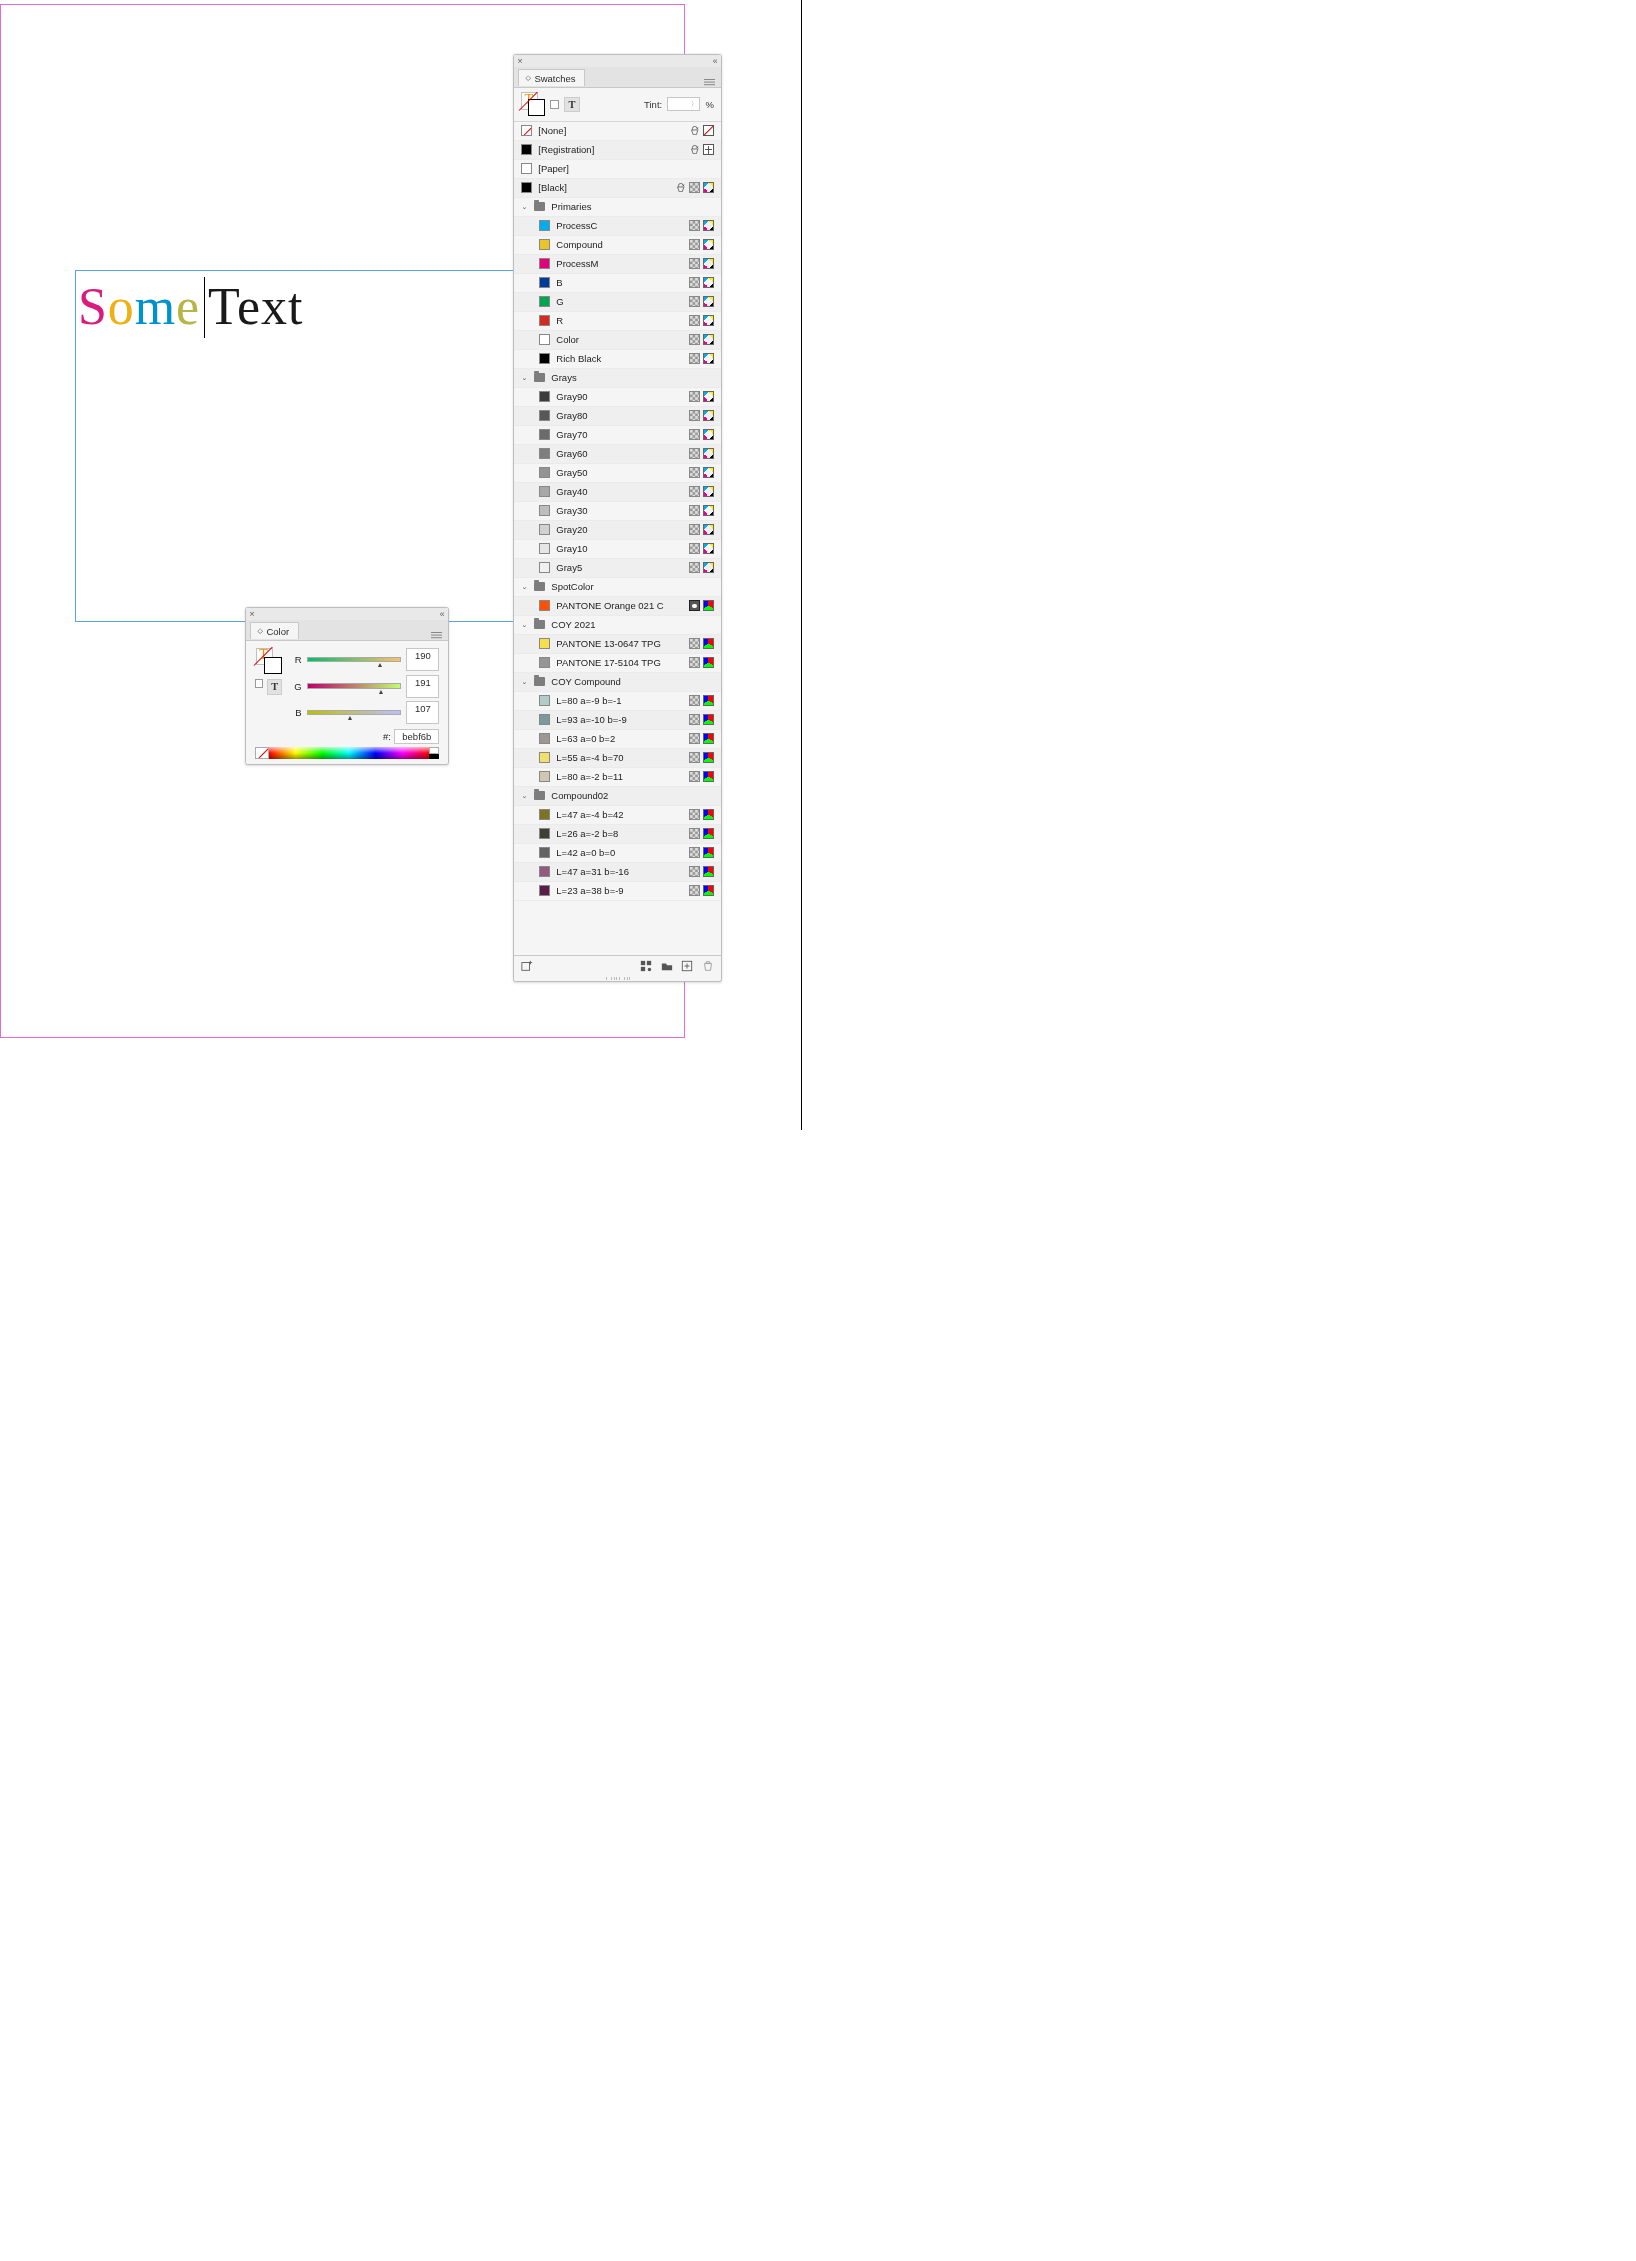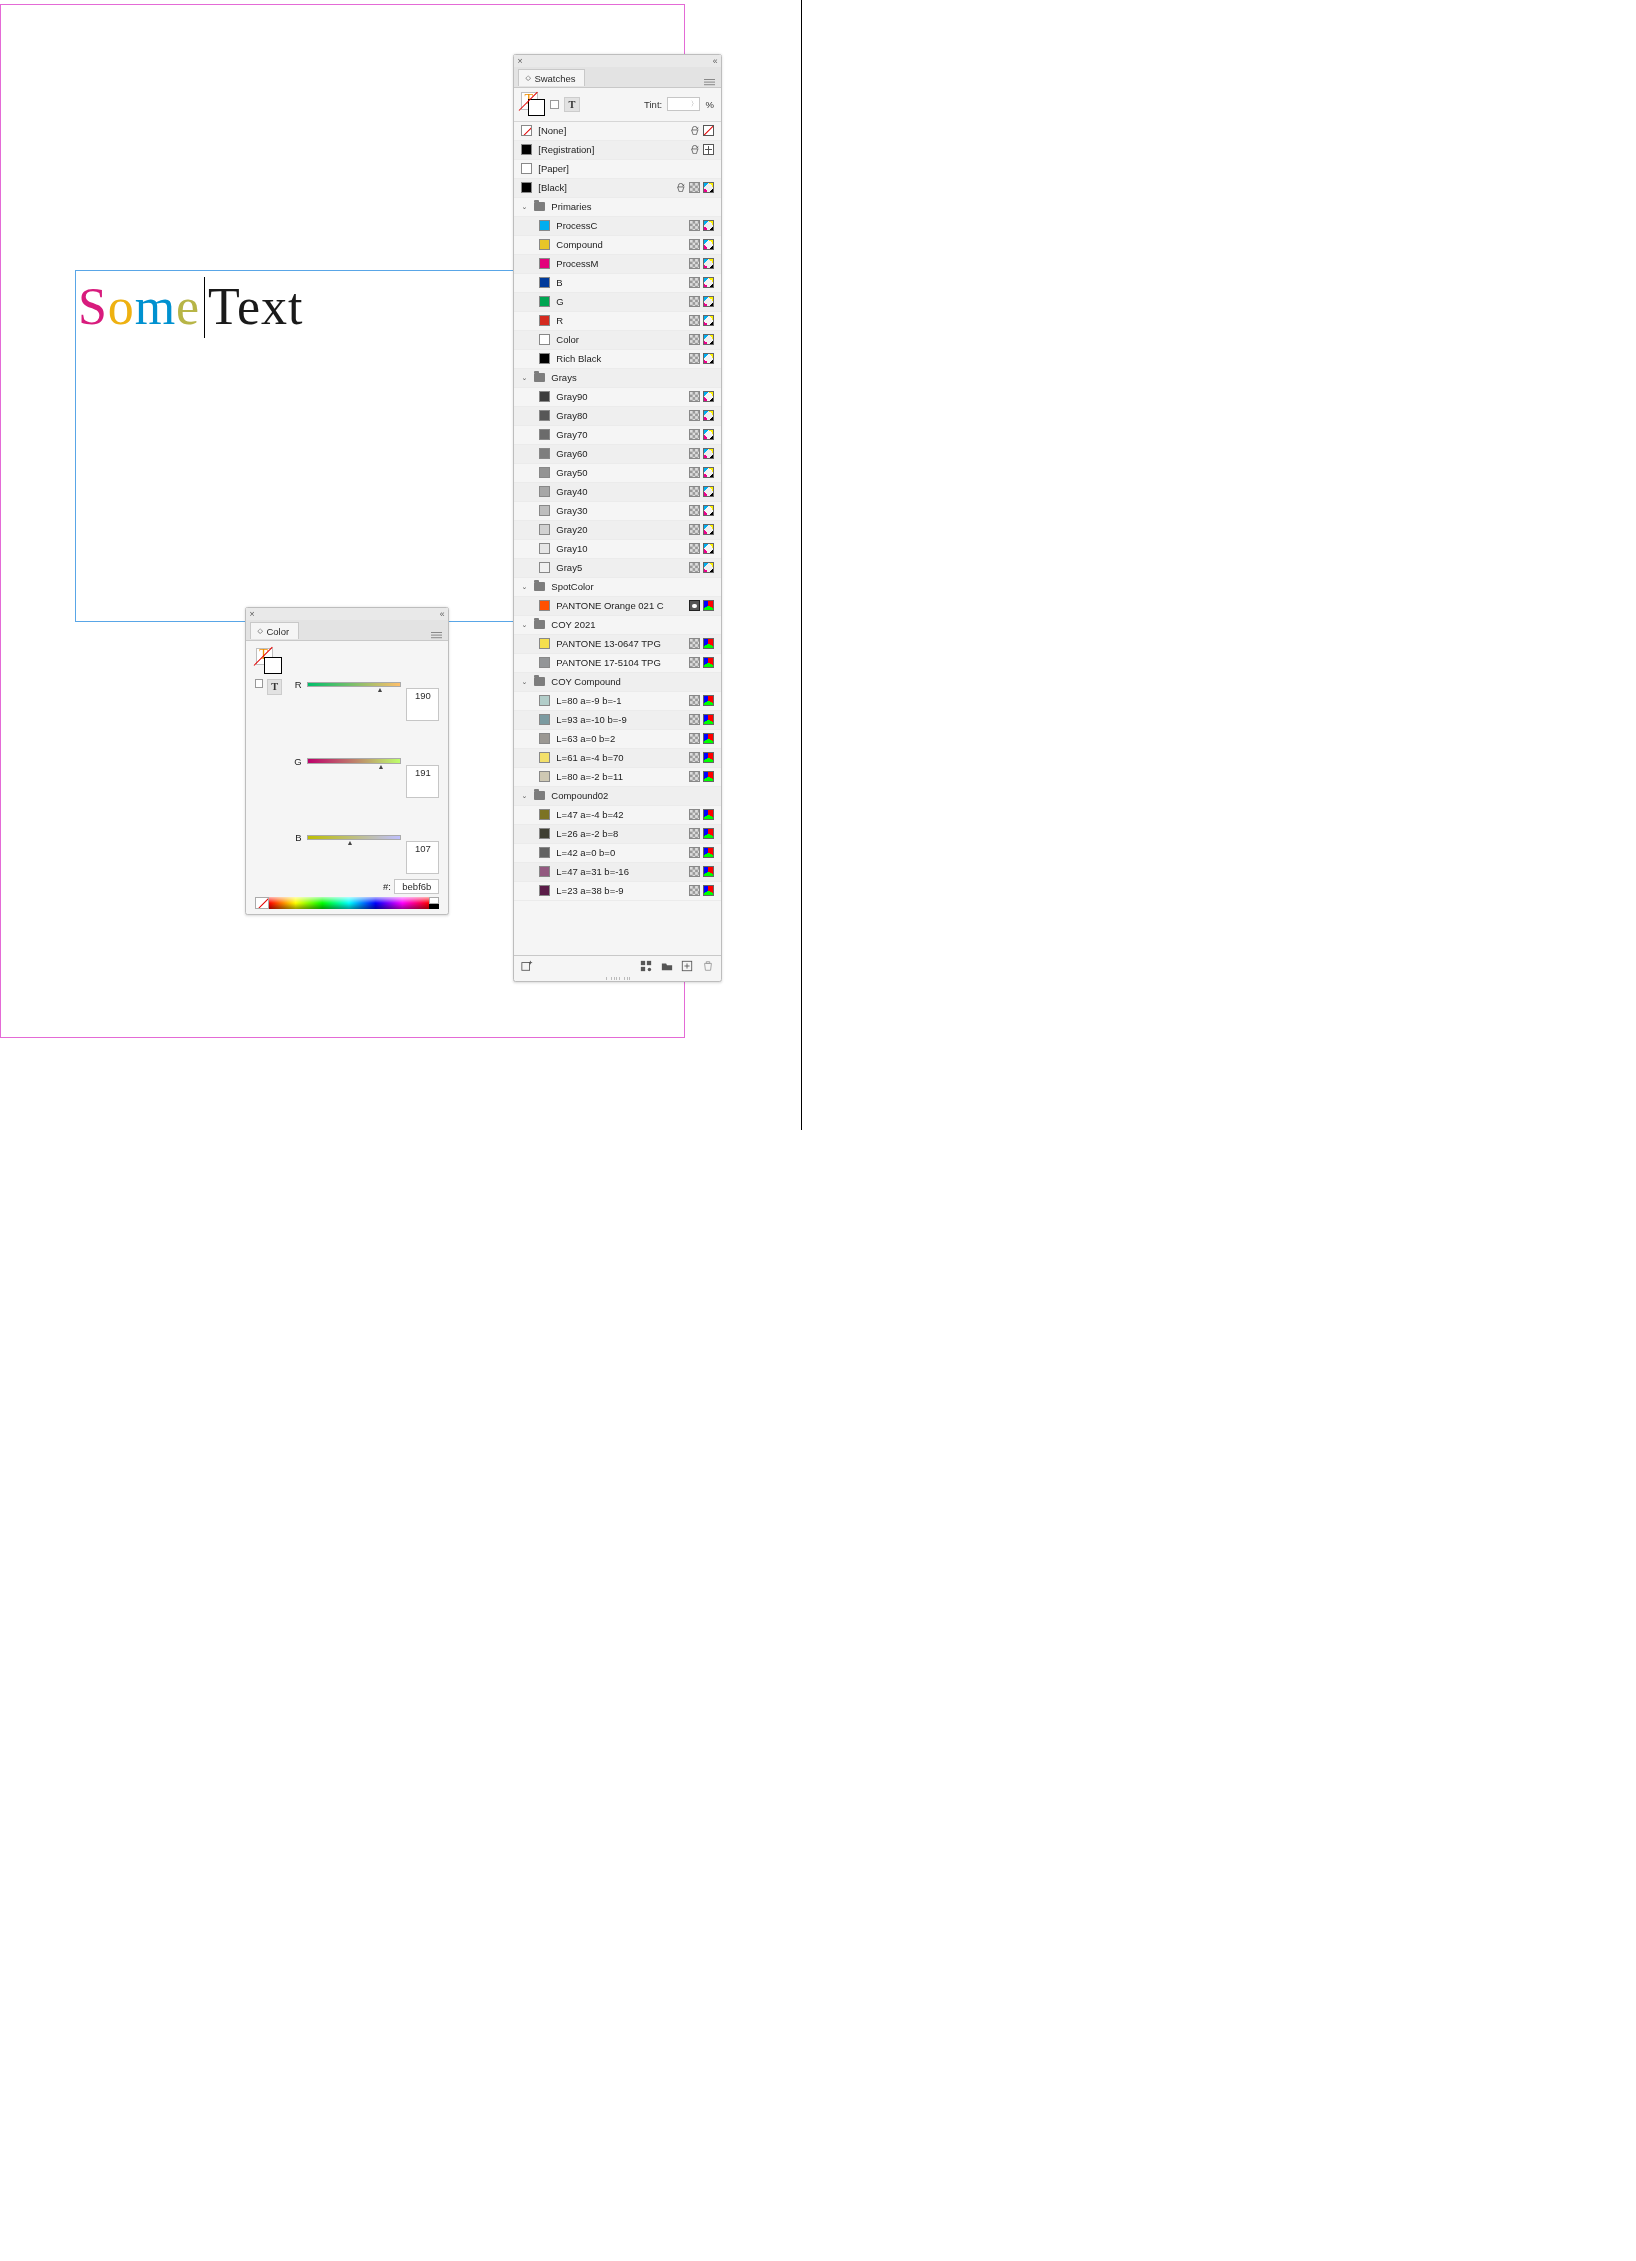--- a/index.html
+++ b/index.html
@@ -159,21 +159,21 @@
   .grip span{width:24px;height:2.6px;background:repeating-linear-gradient(90deg,#bbb 0 0.9px,transparent 0.9px 2.6px);}
 
   
   #colorp { left:245px; top:607px; width:204px; }
   .cp-body{padding:7px 8.7px 5.2px 8.7px;}
   .cp-row{display:flex;align-items:center;gap:5.2px;margin-bottom:3.5px;}
   .cp-label{width:10.4px;text-align:right;font-size:9.5px;color:#222;}
   .cp-slider{flex:1;position:relative;height:10.4px;}
   .cp-slider .track{position:absolute;left:0;right:0;top:2.6px;height:5.2px;border:0.9px solid #aaa;}
   .cp-slider .arrow{position:absolute;top:-2.6px;font-size:7px;color:#444;}
-  .cp-val{width:33px;height:33px;border:0.9px solid #c6c6c6;background:#fff;font-size:9.5px;text-align:center;line-height:13px;margin-top:40px;}
+  .cp-val{width:33px;height:23px;border:0.9px solid #c6c6c6;background:#fff;font-size:9.5px;text-align:center;line-height:13px;}
   .hex-row{display:flex;align-items:center;justify-content:flex-end;gap:3.5px;margin-top:1.7px;}
   .hex-row .lbl{font-size:9.5px;color:#222;}
   .hex-row .val{width:45px;height:14.8px;border:0.9px solid #c6c6c6;background:#fff;font-size:9.5px;text-align:center;line-height:13px;}
   .spectrum{margin:2.6px 0 0 0;height:12px;display:flex;}
   .spectrum .noneb{width:14px;background:#fff;border:0.9px solid #aaa;position:relative;overflow:hidden;}
   .spectrum .noneb::after{content:"";position:absolute;left:-2.6px;top:5.2px;width:21px;border-top:1.7px solid #e30000;transform:rotate(-45deg);}
   .spectrum .grad{flex:1;background:linear-gradient(to right,
     #ff0000,#ff8000,#ffff00,#80ff00,#00ff00,#00ff80,#00ffff,#0080ff,#0000ff,#8000ff,#ff00ff,#ff0080,#ff0000);
     position:relative;}
   .spectrum .grad::after{content:"";position:absolute;inset:0;background:linear-gradient(to bottom, rgba(255,255,255,.7), transparent 50%, rgba(0,0,0,.4));}
@@ -501,21 +501,21 @@
         <span class="swatch" style="background: rgb(155, 152, 147);"></span>
         <span class="sw-name">L=63 a=0 b=2</span>
         <span class="sw-icons">
           <span class="ic gray"></span>
           <span class="ic rgb"></span>
         </span>
       </div>
       <div class="sw-row alt">
         <span class="indent"></span>
         <span class="swatch" style="background: rgb(243, 224, 106);"></span>
-        <span class="sw-name">L=61 a=-4 b=70</span>
+        <span class="sw-name">L=55 a=-4 b=70</span>
         <span class="sw-icons">
           <span class="ic gray"></span>
           <span class="ic rgb"></span>
         </span>
       </div>
       <div class="sw-row">
         <span class="indent"></span>
         <span class="swatch" style="background: rgb(206, 200, 179);"></span>
         <span class="sw-name">L=80 a=-2 b=11</span>
         <span class="sw-icons">

